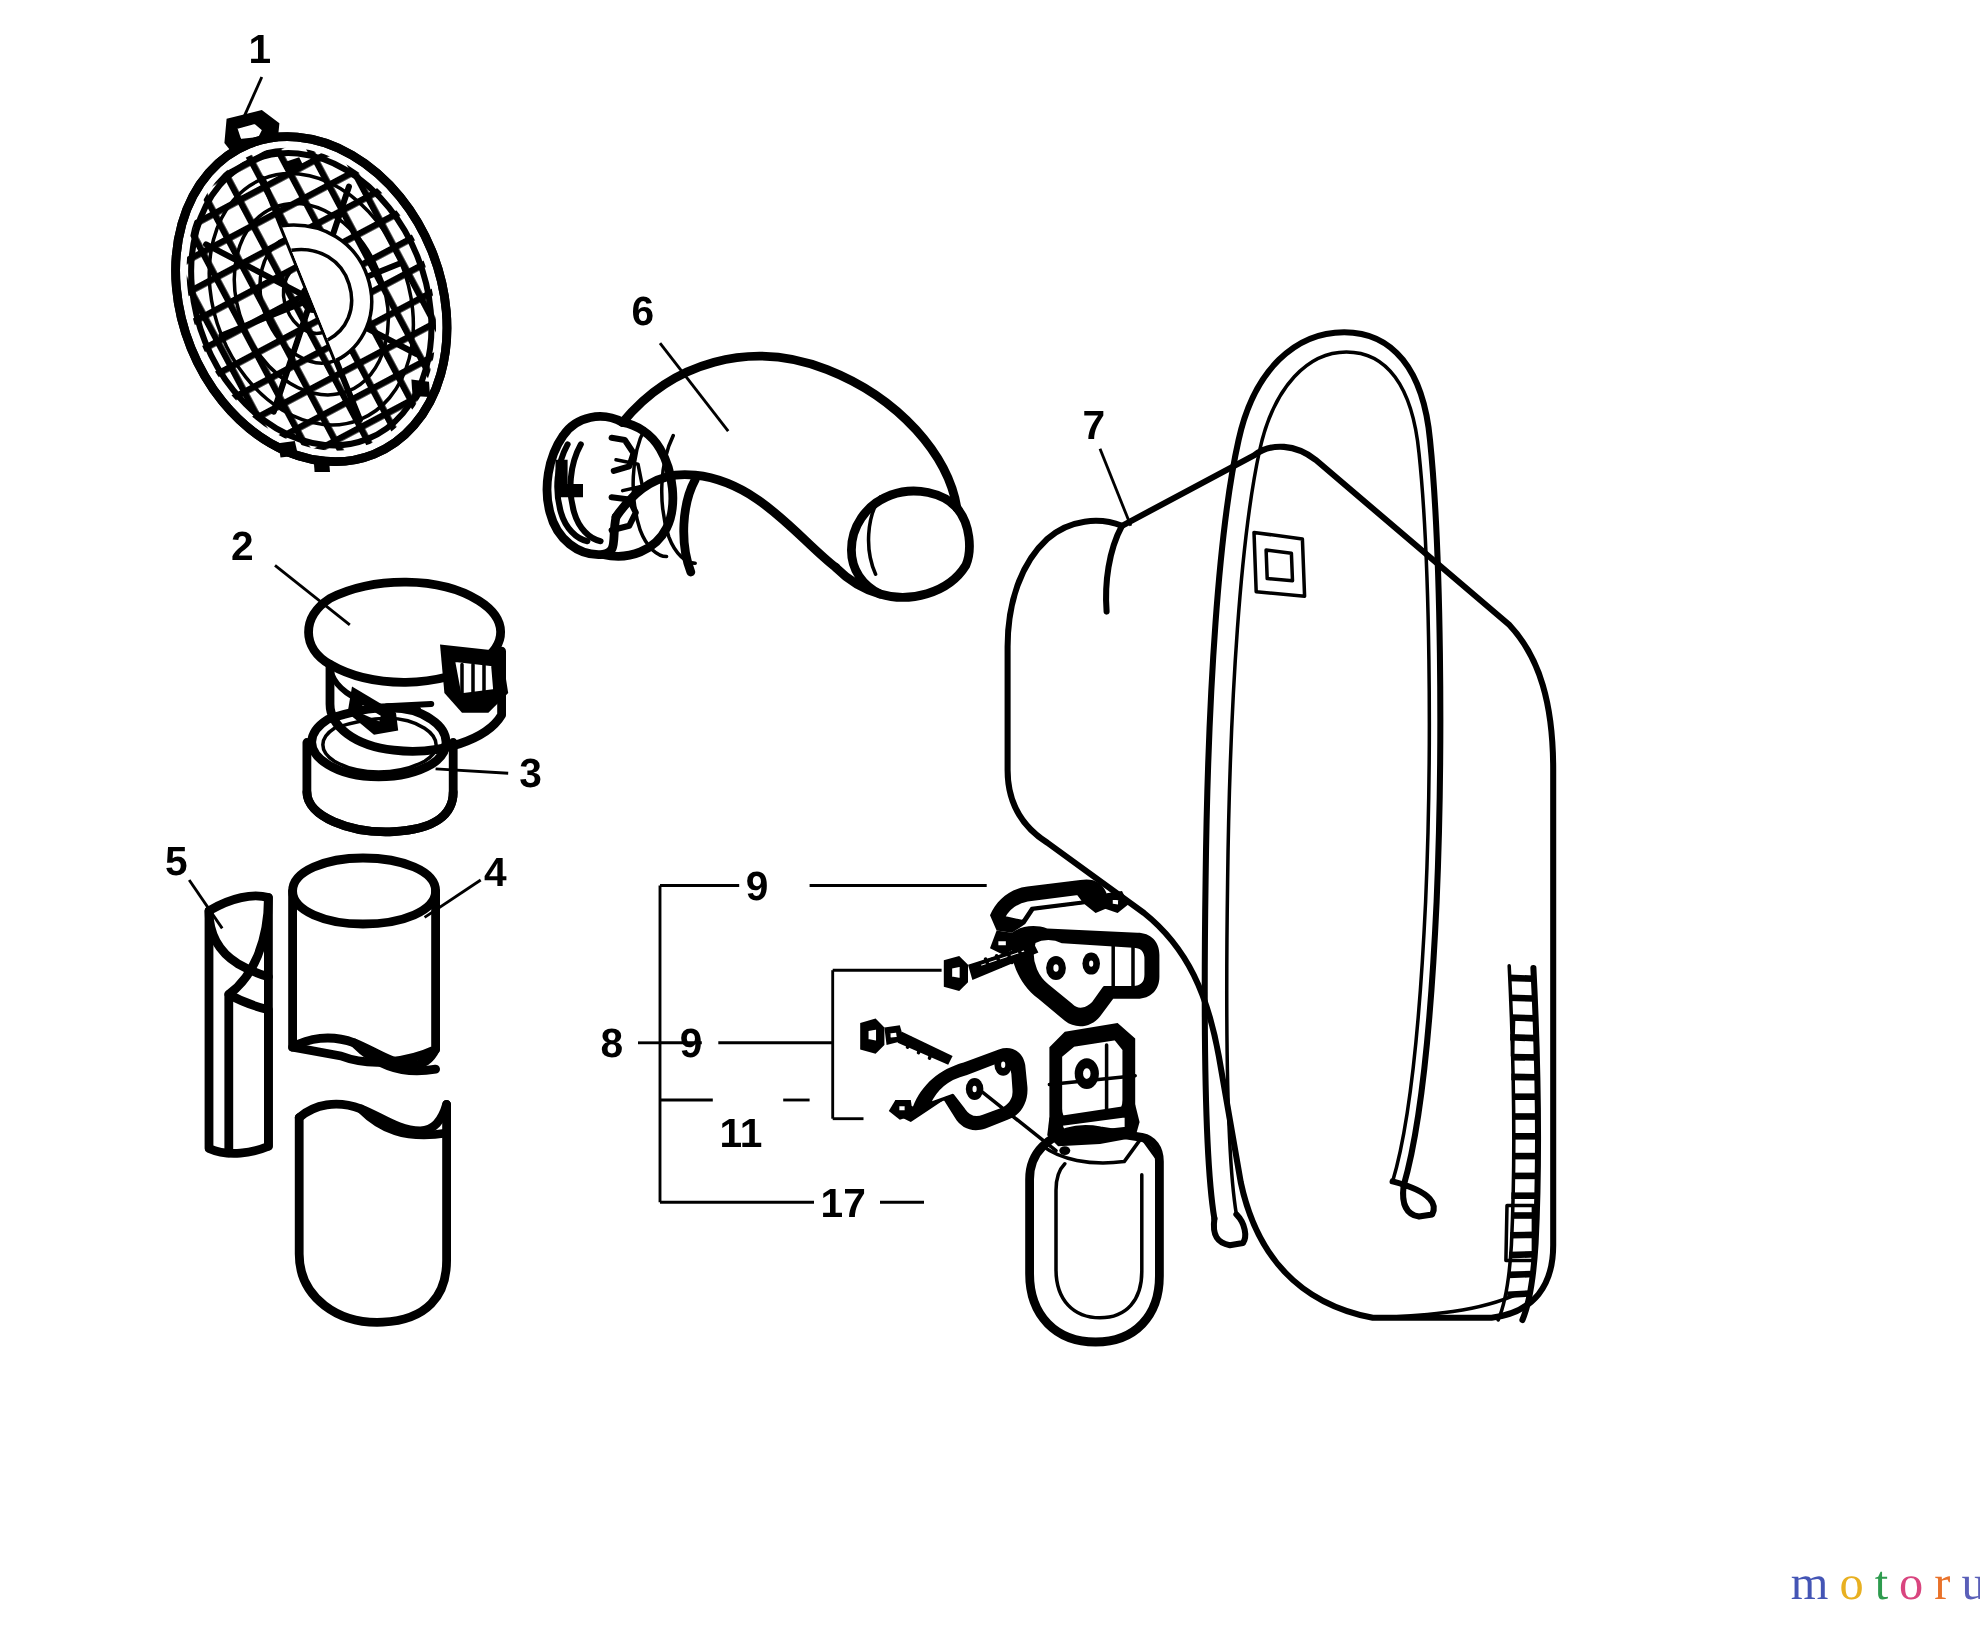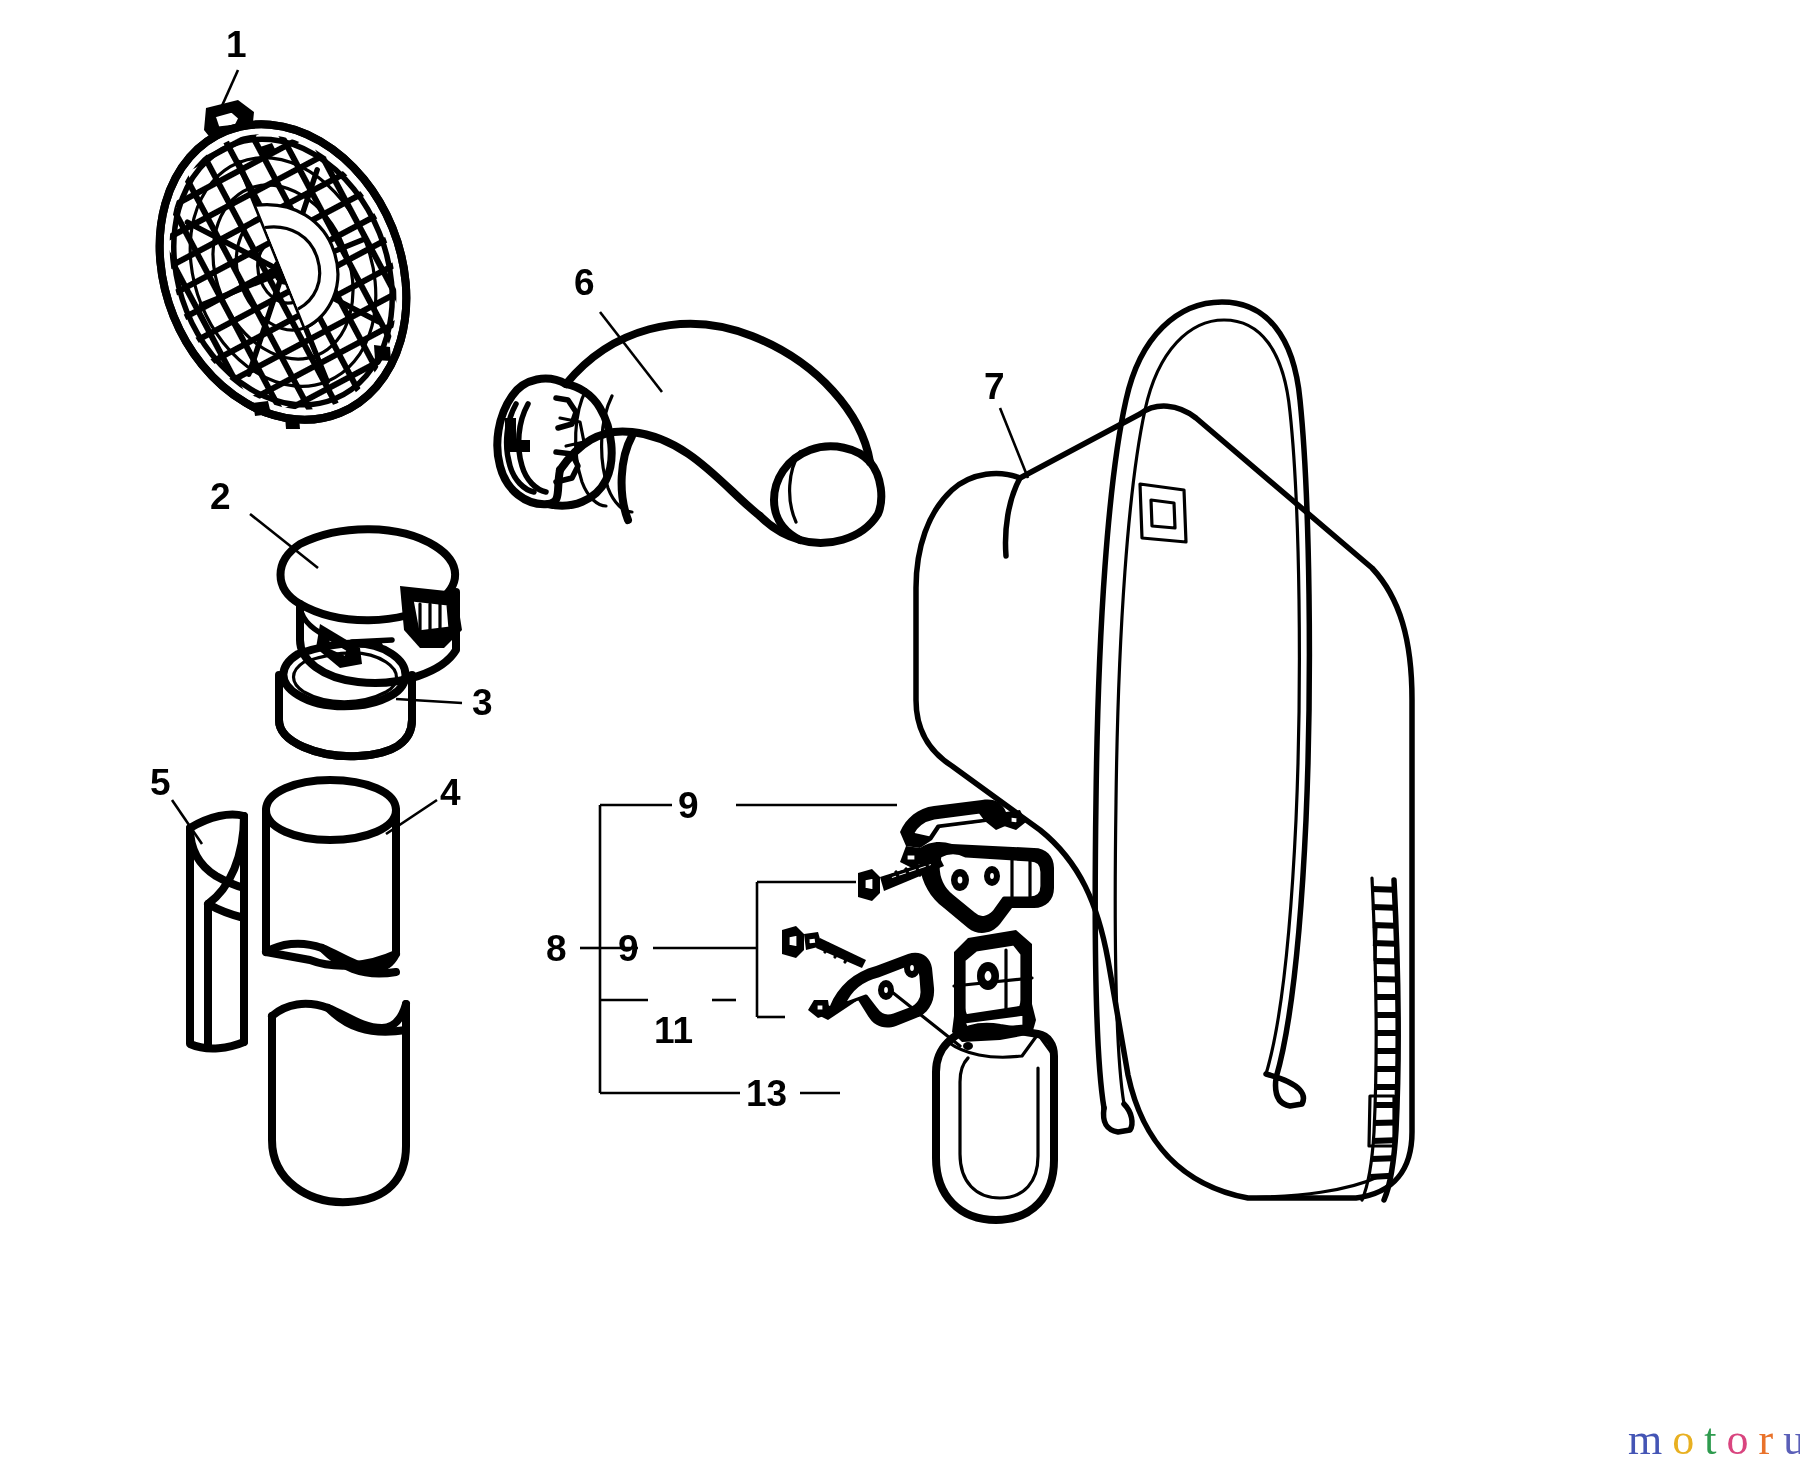--- a/index.html
+++ b/index.html
@@ -415,21 +415,21 @@
   <div class="callout" style="left:210px;  top:478px;">2</div>
   <div class="callout" style="left:472px;  top:684px;">3</div>
   <div class="callout" style="left:440px;  top:774px;">4</div>
   <div class="callout" style="left:150px;  top:764px;">5</div>
   <div class="callout" style="left:574px;  top:264px;">6</div>
   <div class="callout" style="left:984px;  top:368px;">7</div>
   <div class="callout" style="left:546px;  top:930px;">8</div>
   <div class="callout" style="left:618px;  top:930px;">9</div>
   <div class="callout" style="left:678px;  top:787px;">9</div>
   <div class="callout" style="left:654px;  top:982px;margin-top:30px;">11</div>
-  <div class="callout" style="left:746px;  top:1075px;">13</div>
+  <div class="callout" style="left:746px;  top:1075px;">17</div>
 
   <div id="watermark">
     
     <span class="wm-l" style="color: rgb(68, 85, 181);">m</span>
     <span class="wm-l" style="color: rgb(232, 176, 33);">o</span>
     <span class="wm-l" style="color: rgb(46, 155, 78);">t</span>
     <span class="wm-l" style="color: rgb(217, 69, 127);">o</span>
     <span class="wm-l" style="color: rgb(233, 114, 42);">r</span>
     <span class="wm-l" style="color: rgb(90, 95, 184);">u</span>
     

